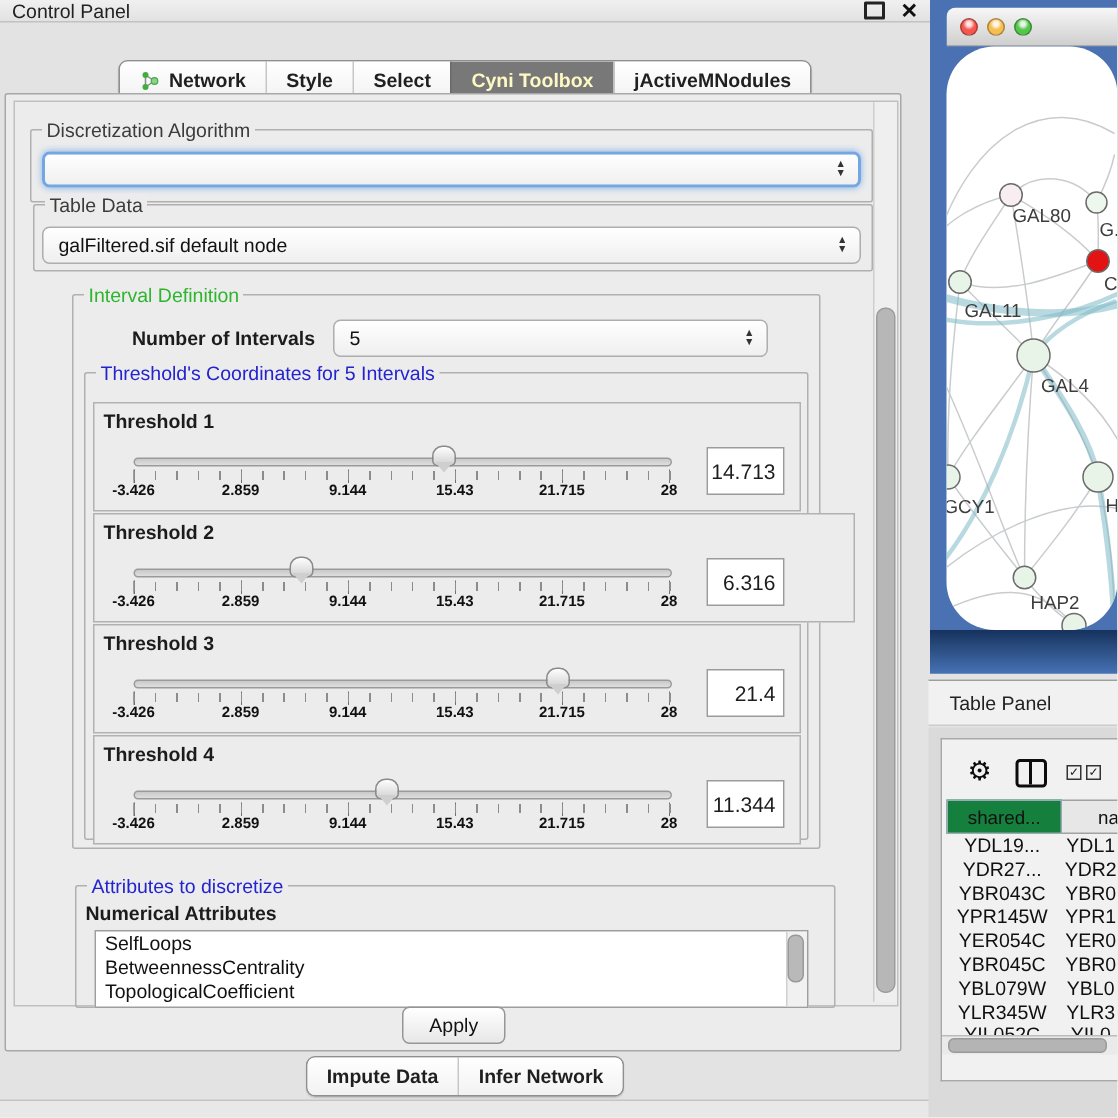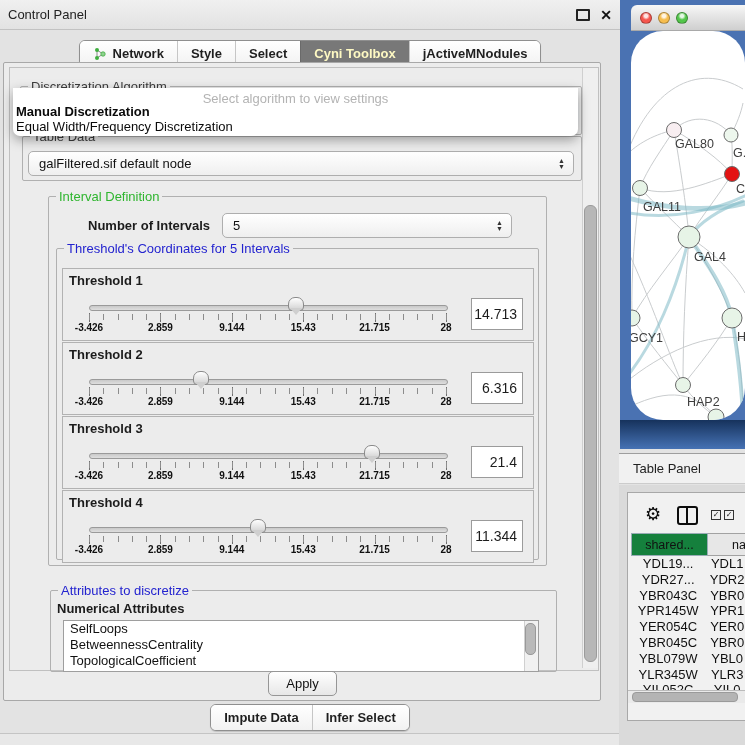--- a/index.html
+++ b/index.html
@@ -1,21 +1,21 @@
 <!DOCTYPE html>
 <html><head>
 <meta charset="utf-8">
 <style>
   html,body{margin:0;padding:0;}
   #root{position:relative;width:745px;height:745px;overflow:hidden;background:#e3e3e3;
         font-family:"Liberation Sans",sans-serif;color:#1c1c1c;font-size:13px;}
   .abs{position:absolute;}
 
   
-  .cp-titlebar{left:0;top:0;width:620px;height:30px;background:linear-gradient(#f0f0f0,#e2e2e2);
+  .cp-titlebar{left:0;top:0;width:620px;height:15px;background:linear-gradient(#f0f0f0,#e2e2e2);
                border-bottom:1px solid #c2c2c2;display:flex;align-items:center;padding:0 8px;box-sizing:border-box;}
   .cp-title{font-size:13px;color:#222;}
   .tb-spacer{flex:1;}
   .float-icon{width:10px;height:8px;border:2px solid #222;border-radius:1px;margin-right:10px;}
   .close-icon{font-size:14px;font-weight:bold;color:#111;line-height:14px;}
 
   .cp-tabs{left:0;top:40px;width:620px;display:flex;justify-content:center;}
   .seg{display:flex;border:1px solid #8f8f8f;border-radius:6px;overflow:hidden;background:#fff;
        box-shadow:0 1px 1px rgba(0,0,0,.15);}
   .seg .tab{padding:5px 13px;font-size:13px;font-weight:bold;color:#1f1f1f;display:flex;align-items:center;gap:6px;
@@ -158,25 +158,20 @@
   <div class="abs cp-main"></div>
   <div class="abs viewport"></div>
 
   <div class="group" style="left:20px;top:86px;width:560px;height:47px;">
     <span class="gtitle plain">Discretization Algorithm</span>
   </div>
   <div class="combo focusring" style="left:28px;top:101px;width:546px;height:24px;">
     <span class="updown">▲<br>▼</span>
   </div>
 
-  <div class="abs popup">
-    <div class="popup-hint">Select algorithm to view settings</div>
-    <div class="popup-item bold" style="top:16px;">Manual Discretization</div>
-    <div class="popup-item" style="top:31px;">Equal Width/Frequency Discretization</div>
-  </div>
 
   <div class="group" style="left:22px;top:136px;width:558px;height:43px;">
     <span class="gtitle plain">Table Data</span>
   </div>
   <div class="combo" style="left:28px;top:151px;width:546px;height:25px;">
     <span>galFiltered.sif default node</span>
     <span class="updown">▲<br>▼</span>
   </div>
 
   <div class="group" style="left:48px;top:196px;width:497px;height:368px;">
@@ -200,21 +195,21 @@
         <span style="left: 0px;">-3.426</span>
         <span style="left: 71.4px;">2.859</span>
         <span style="left: 142.8px;">9.144</span>
         <span style="left: 214.2px;">15.43</span>
         <span style="left: 285.6px;">21.715</span>
         <span style="left: 357px;">28</span>
       </div>
     <div class="t-thumb" style="left: 225.059px;"></div>
     <div class="t-value">14.713</div>
   </div>
-  <div class="tpanel" style="top:342px;">
+  <div class="tpanel" style="top:342px;padding-left:36px;">
     <div class="t-title">Threshold 2</div>
     <div class="t-track"></div>
     <div class="ticksM"></div>
     <div class="ticks"></div>
     <div class="t-scale">
         <span style="left: 0px;">-3.426</span>
         <span style="left: 71.4px;">2.859</span>
         <span style="left: 142.8px;">9.144</span>
         <span style="left: 214.2px;">15.43</span>
         <span style="left: 285.6px;">21.715</span>
@@ -277,21 +272,21 @@
   <div class="abs apply-btn">
     <span>Apply</span>
   </div>
 
   <div class="abs cp-bottom-tabs">
     <div class="seg">
       <div class="tab">
           <span>Impute Data</span>
         </div>
       <div class="tab">
-          <span>Infer Select</span>
+          <span>Infer Network</span>
         </div>
     </div>
   </div>
   <div class="abs cp-bottom-edge"></div>
 
   <div class="abs net-frame"></div>
   <div class="abs net-bottom"></div>
   <div class="abs net-titlebar">
     <span class="tl" id="tl-red" style="background-color: rgb(245, 86, 78);"></span>
     <span class="tl" id="tl-yellow" style="background-color: rgb(246, 189, 79);"></span>

